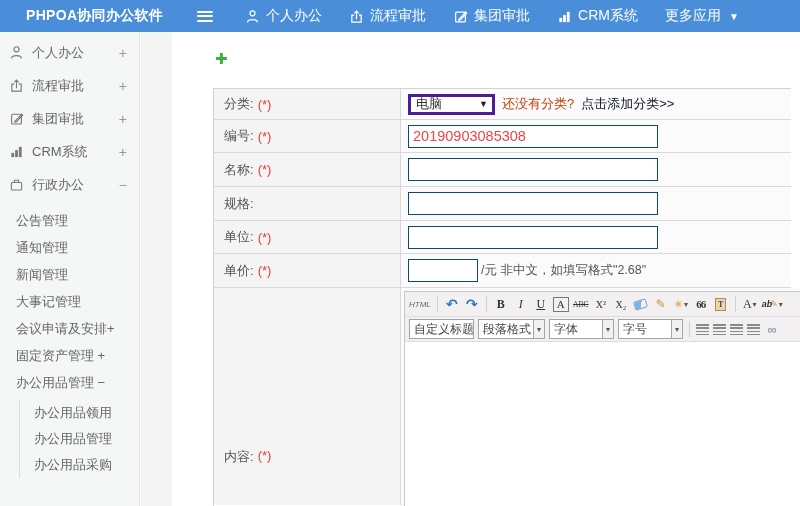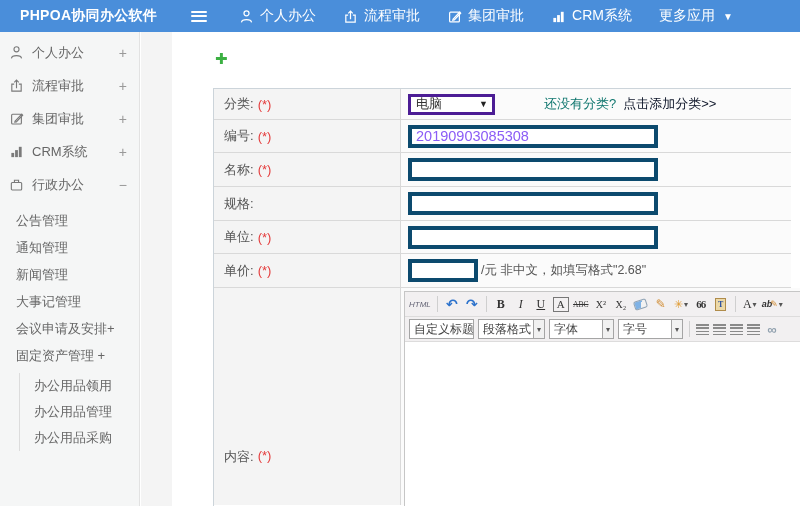--- a/index.html
+++ b/index.html
@@ -2,21 +2,21 @@
 <html><head>
 <meta charset="utf-8">
 <style>
   * { margin:0; padding:0; box-sizing:border-box; }
   html,body { width:800px; height:506px; }
   body { font-family:"Liberation Sans","DejaVu Sans",sans-serif; font-size:13px; color:#555; }
   .page { position:relative; width:800px; height:506px; background:#fff; overflow:hidden; }
 
   
   .topbar { position:absolute; left:0; top:0; width:800px; height:32px; background:#4a8eda; color:#fff; display:flex; align-items:center; }
-  .brand { margin-left:20px; font-size:14px; font-weight:bold; letter-spacing:.3px; white-space:nowrap; }
+  .brand { margin-left:26px; font-size:14px; font-weight:bold; letter-spacing:.3px; white-space:nowrap; }
   .burger { margin-left:34px; width:16px; height:11px; display:flex; flex-direction:column; justify-content:space-between; cursor:pointer; }
   .burger i { display:block; height:2px; background:#fff; border-radius:1px; }
   .nav { display:flex; align-items:center; margin-left:32px; gap:27px; font-size:14px; }
   .nav-item { display:flex; align-items:center; gap:6px; white-space:nowrap; cursor:pointer; }
   .nav-item svg { display:block; }
   .caret-sm { font-size:10px; margin-left:2px; }
 
   
   .sidebar { position:absolute; left:0; top:32px; width:140px; height:474px; background:#f5f6f6; border-right:1px solid #e2e2e2; overflow:hidden; }
   .s1list { padding-top:4px; }
@@ -39,27 +39,27 @@
   .ftable { position:absolute; left:41px; top:56px; width:578px; height:419px; border:1px solid #ccd4da; border-right:none; }
   .frow { display:flex; border-bottom:1px solid #d9d9d9; }
   .h31{height:31px;} .h33{height:33px;} .h34{height:34px;}
   .frow-last { border-bottom:none; height:217px; }
   .lbl { width:187px; flex:none; background:#f4f4f4; border-right:1px solid #d9d9d9; display:flex; align-items:center; gap:4px; padding-left:10px; color:#555; }
   .lbl.top { align-items:flex-start; padding-top:160px; }
   .req { color:#e43b3b; }
   .fld { flex:1; background:#fbfbfb; display:flex; align-items:center; gap:7px; padding-left:7px; white-space:nowrap; }
   .fld.block { display:block; padding:3px 0 0 3px; }
 
-  .inp { height:23px; border:4px solid #0c4a6e; background:#fff; font-family:inherit; font-size:14px; padding:0 4px; color:#8b5cf6; }
+  .inp { height:23px; border:1px solid #0c4a6e; background:#fff; font-family:inherit; font-size:14px; padding:0 4px; color:#ef4444; }
   .w250 { width:250px; }
   .code { font-size:14.5px; }
   .price { width:70px; }
   .selbox { width:87px; height:21px; border:3px solid #4c1d95; background:#fff; display:flex; align-items:center; padding-left:5px; font-size:13px; color:#333; cursor:pointer; }
   .selbox .car { margin-left:auto; margin-right:4px; font-size:9px; color:#222; }
-  .note { color:#0f766e;margin-left:42px; }
+  .note { color:#c2410c; }
   .lnk { color:#0f172a; text-decoration:none; cursor:pointer; }
   .hint { color:#555; font-size:12.5px; }
 
   
   .editor { width:600px; border:1px solid #c6c6c6; background:#fff; }
   .tbar { display:flex; align-items:center; background:#f2f0f1; border-bottom:1px solid #dddcdc; padding:2px 4px; gap:4px; height:25px; }
   .tb { display:inline-flex; align-items:center; justify-content:center; min-width:16px; height:19px; font-family:"Liberation Serif","DejaVu Serif",serif; font-size:12px; color:#333; cursor:pointer; }
   .sans { font-family:"Liberation Sans","DejaVu Sans",sans-serif;font-style:italic; }
   .sep { width:1px; height:16px; background:#cfcfcf; margin:0 2px; flex:none; }
   .htmlbtn { font-size:8px; color:#667; letter-spacing:0; }
@@ -179,20 +179,21 @@
         <span class="exp">−</span>
       </div>
     </div>
     <div class="s2list">
       <div class="s2">公告管理</div>
       <div class="s2">通知管理</div>
       <div class="s2">新闻管理</div>
       <div class="s2">大事记管理</div>
       <div class="s2">会议申请及安排+</div>
       <div class="s2">固定资产管理 +</div>
+      <div class="s2">办公用品管理 −</div>
       <div class="s3list">
         <div class="s3">办公用品领用</div>
         <div class="s3">办公用品管理</div>
         <div class="s3">办公用品采购</div>
       </div>
     </div>
   </div>
 
   <div class="gutter"></div>
 

